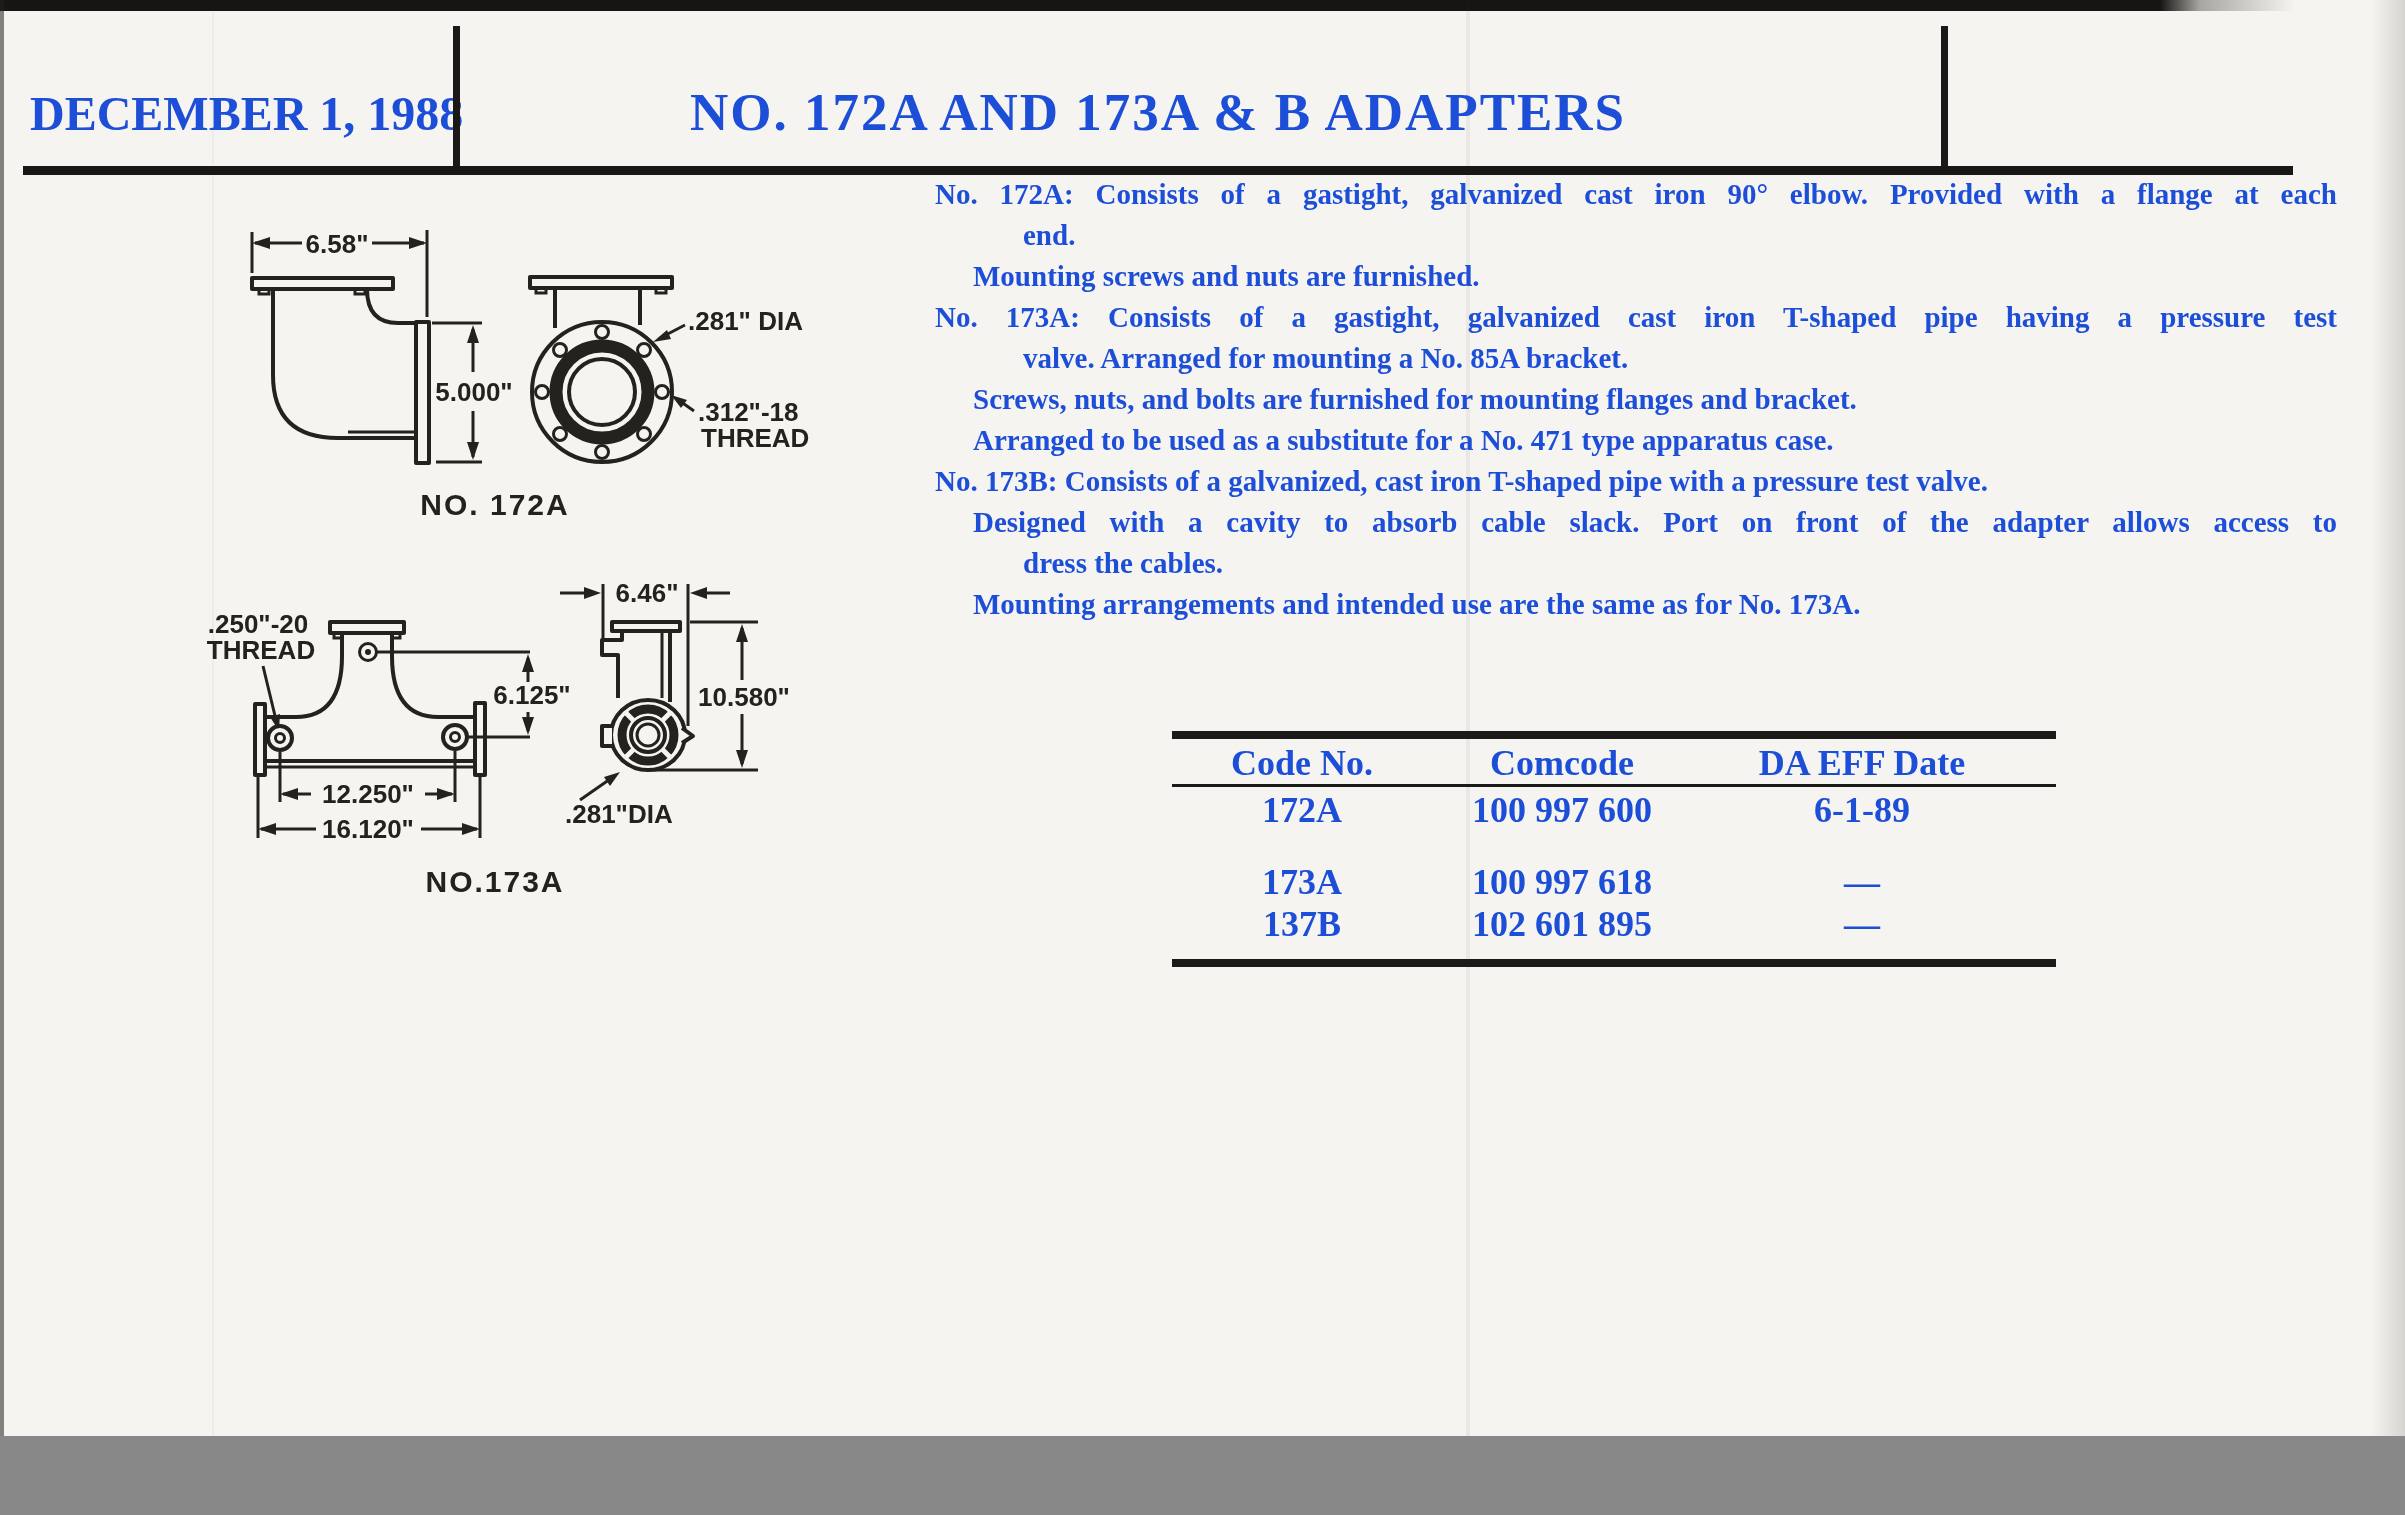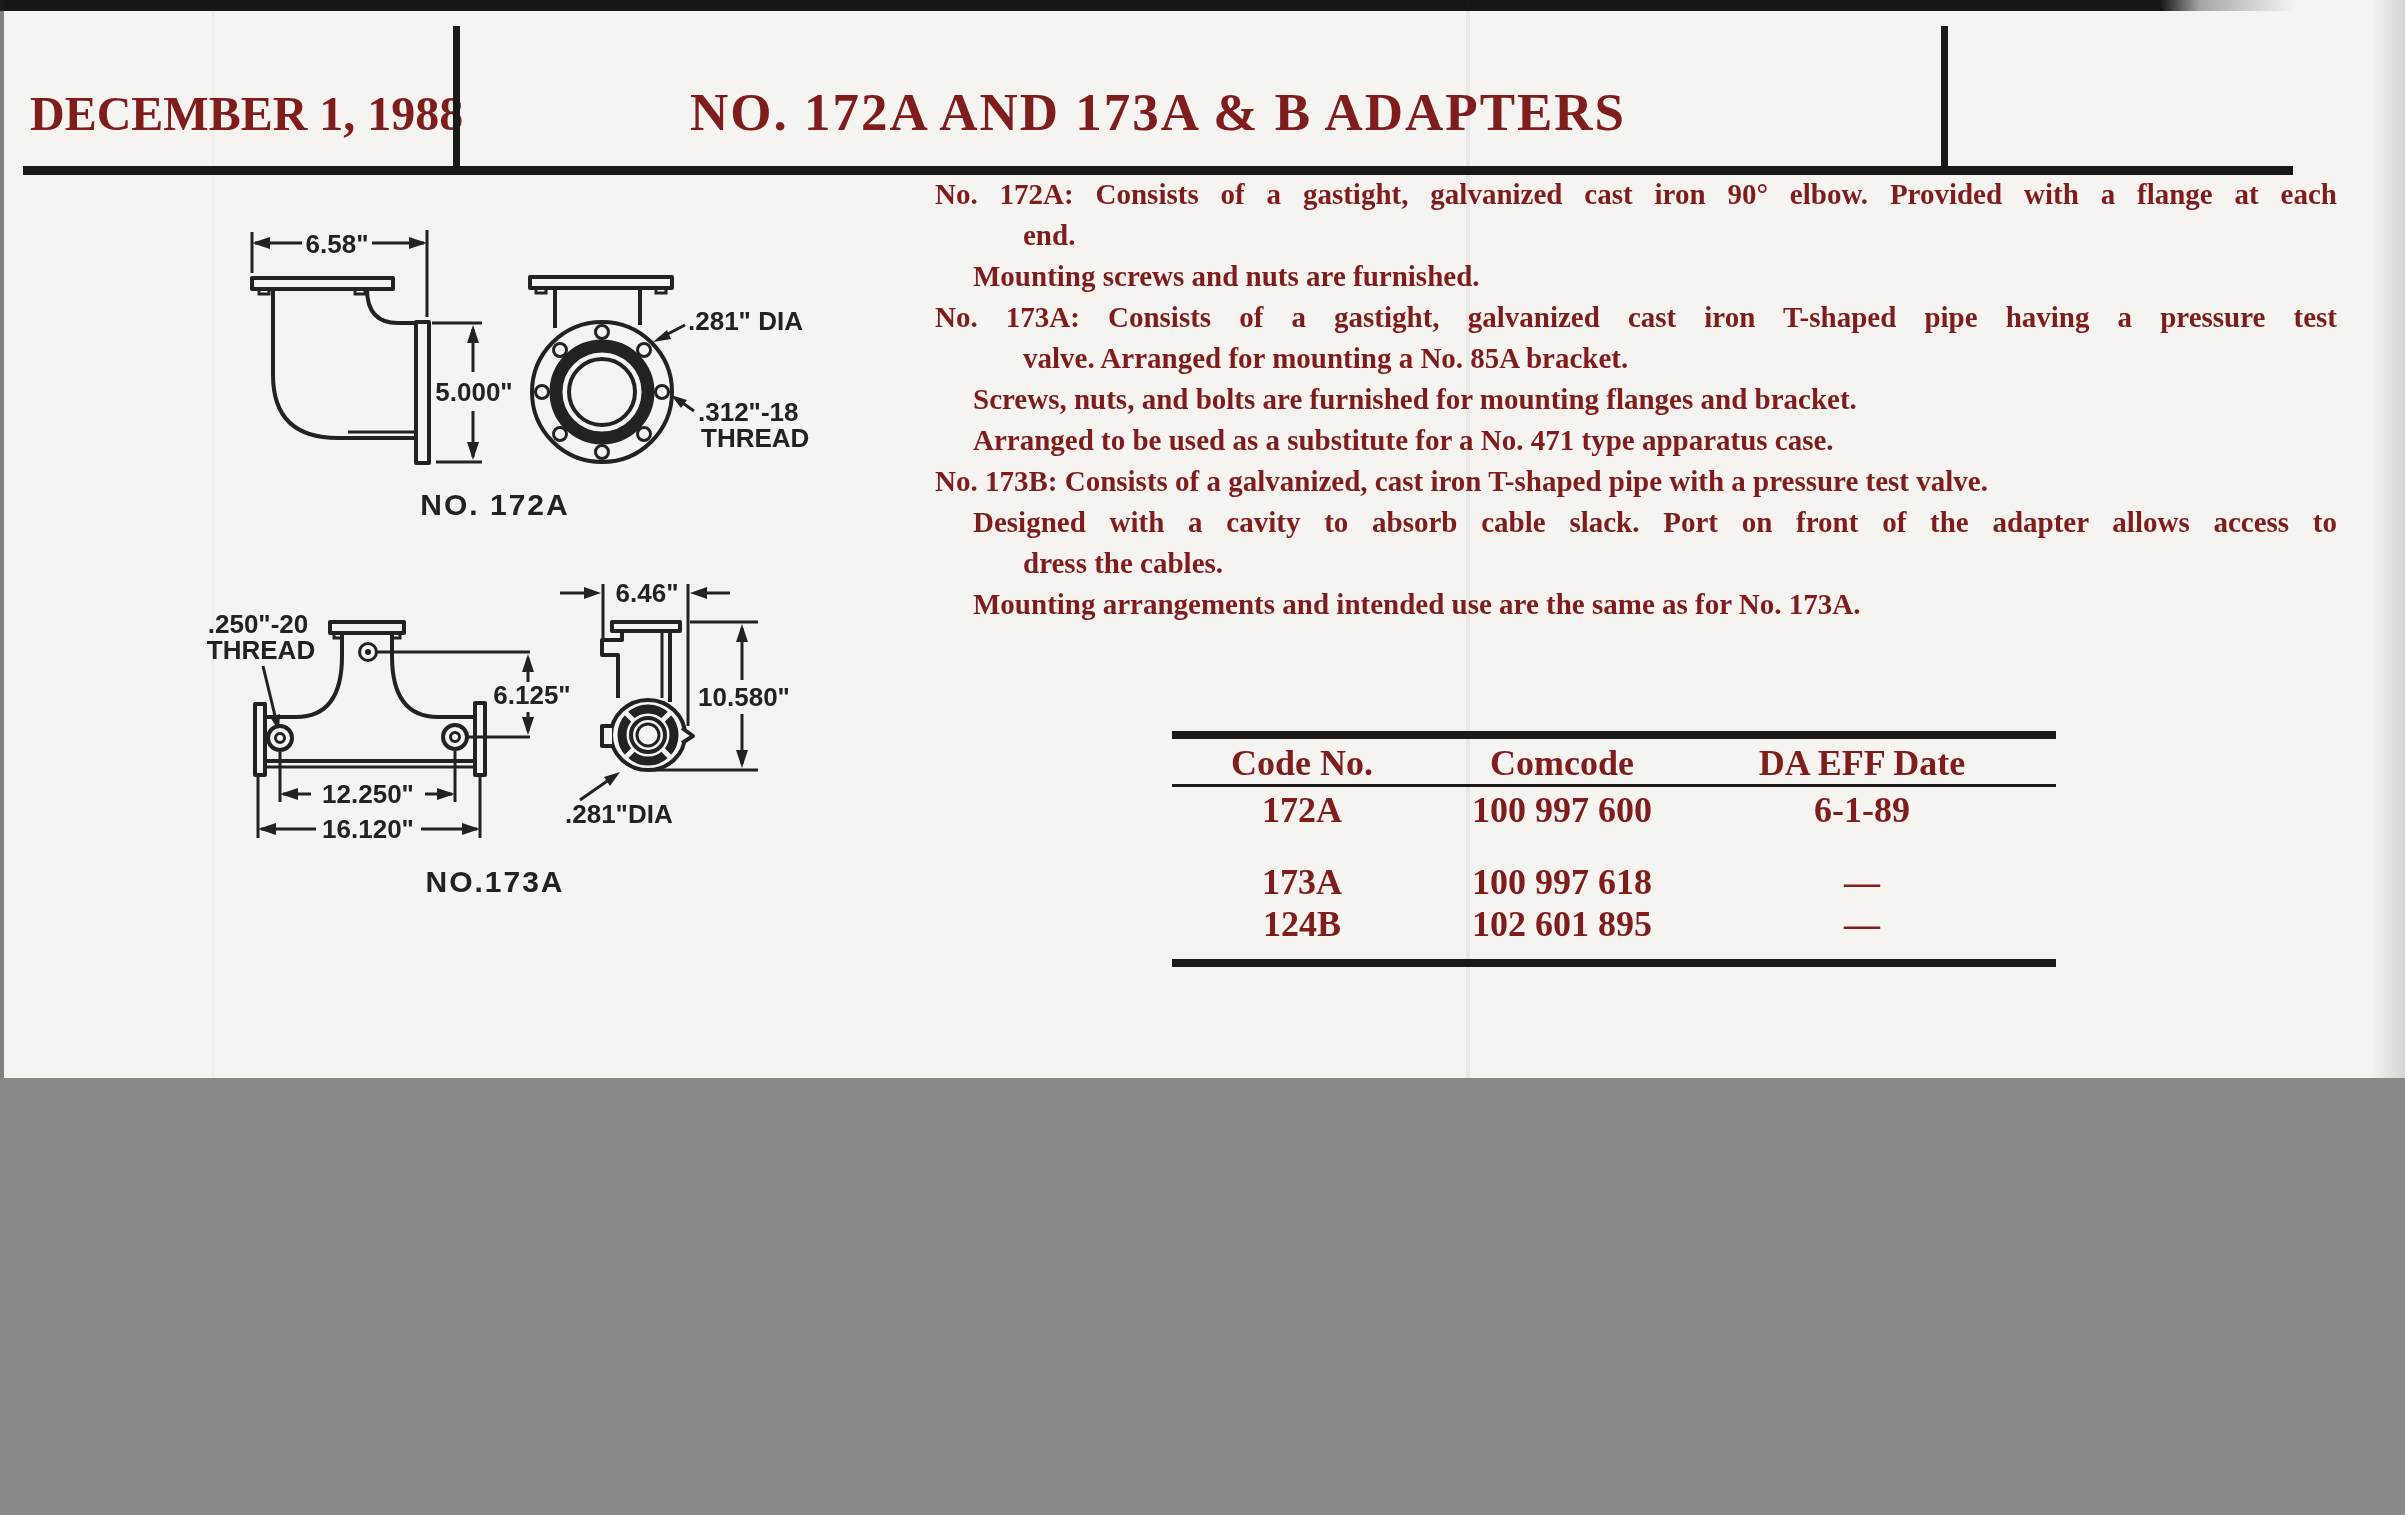--- a/index.html
+++ b/index.html
@@ -1,20 +1,20 @@
 <!DOCTYPE html>
 <html><head>
 <meta charset="utf-8">
 <style>
   html,body{margin:0;padding:0;background:#888;}
   .page{
-    position:relative;width:2405px;height:1078px;overflow:hidden;
+    position:relative;width:2405px;height:1436px;overflow:hidden;
     background:#f5f4f0;
     font-family:"Liberation Serif", serif;
-    color:#7f1d1d;
+    color:#1d4ed8;
     text-decoration:underline;
   }
   
   .bar-top{position:absolute;left:0;top:0;height:11px;width:2295px;
     background:linear-gradient(90deg,#161513 0 2160px,rgba(22,21,19,.35) 2200px,rgba(22,21,19,0) 2295px);}
   .bar-bottom{position:absolute;left:0;top:1504px;height:11px;width:2405px;background:#141311;}
   .edge-left{position:absolute;left:0;top:0;width:4px;height:1515px;background:rgba(35,33,30,.55);}
   .edge-right{position:absolute;right:0;top:0;width:34px;height:1515px;
     background:linear-gradient(90deg,rgba(0,0,0,0) 0,rgba(70,68,64,.18) 100%);}
   .fold{position:absolute;top:0;height:1515px;background:rgba(60,55,45,.06);}
@@ -283,21 +283,21 @@
       <div>172A</div>
       <div>100 997 600</div>
       <div>6-1-89</div>
     </div>
     <div class="trow r1">
       <div>173A</div>
       <div>100 997 618</div>
       <div>—</div>
     </div>
     <div class="trow r2">
-      <div>124B</div>
+      <div>137B</div>
       <div>102 601 895</div>
       <div>—</div>
     </div>
     <div class="rule rule-bot"></div>
   </div>
 
   <div class="foot-left">Property of AT&amp;T</div>
   <div class="foot-right">Printed in U.S.A.</div>
 
 </div>

